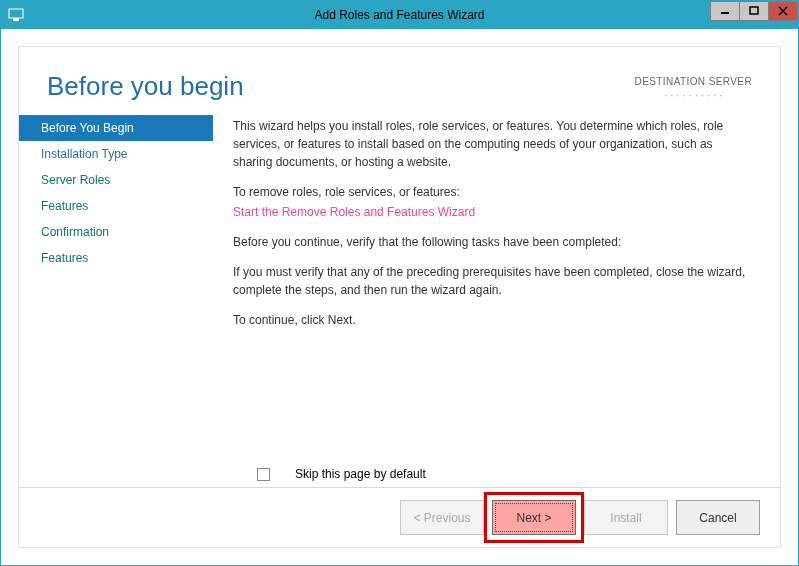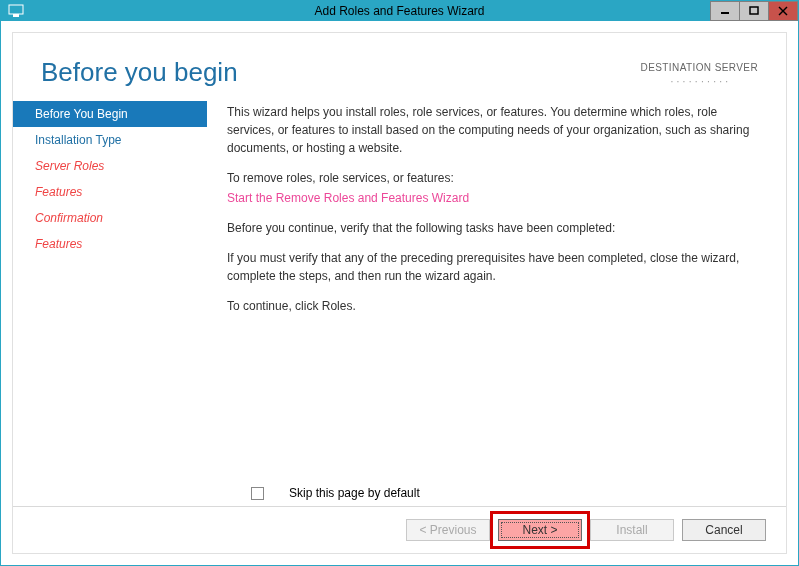--- a/index.html
+++ b/index.html
@@ -12,21 +12,21 @@
 }
 .window {
   border: 1px solid #2aa6c4;
   width: 799px;
   height: 566px;
   display: flex;
   flex-direction: column;
 }
 .titlebar {
   background: #2aa6c4;
-  height: 20px;
+  height: 28px;
   display: flex;
   align-items: center;
   position: relative;
   color: #000;
 }
 .titlebar .app-icon {
   width: 18px;
   height: 16px;
   margin-left: 6px;
   display: flex;
@@ -56,21 +56,21 @@
   justify-content: center;
   font-size: 11px;
   font-family: Arial, sans-serif;
   cursor: default;
   margin-left: -1px;
 }
 .win-btn.close { background: #c7524b; color: #000; }
 .content-wrap {
   flex: 1;
   background: #fff;
-  padding: 11px;
+  padding: 17px;
   display: flex;
   flex-direction: column;
 }
 .inner {
   flex: 1;
   border: 1px solid #e0e0e0;
   display: flex;
   flex-direction: column;
   overflow: hidden;
 }
@@ -108,22 +108,21 @@
   padding: 6px 14px 6px 22px;
   font-size: 12px;
   color: #2171a5;
   cursor: default;
 }
 .sidebar-item.active {
   background: #1979ba;
   color: #fff;
 }
 .sidebar-item.disabled {
-  color: #ef4444;
-  font-style: italic;
+  color: #0f766e;
 }
 .main {
   flex: 1;
   padding: 4px 26px 0 20px;
   font-size: 12px;
   color: #333;
   line-height: 1.5;
 }
 .main p { margin-bottom: 12px; }
 .link { color: #ec4899; cursor: default; }
@@ -147,21 +146,21 @@
 .footer {
   border-top: 1px solid #d9d9d9;
   padding: 12px 20px 12px 0;
   display: flex;
   justify-content: flex-end;
   gap: 8px;
   position: relative;
 }
 .btn {
   min-width: 84px;
-  height: 22px;
+  height: 35px;
   border: 1px solid #a0a0a0;
   background: #efefef;
   font-size: 12px;
   color: #333;
   display: flex;
   align-items: center;
   justify-content: center;
   cursor: default;
 }
 .btn.disabled { color: #aaa; border-color: #c9c9c9; background: #f3f3f3; }
@@ -229,21 +228,21 @@
           <div class="sidebar-item disabled"><span>Confirmation</span></div>
           <div class="sidebar-item disabled"><span>Features</span></div>
         </div>
 
         <div class="main">
           <p>This wizard helps you install roles, role services, or features. You determine which roles, role services, or features to install based on the computing needs of your organization, such as sharing documents, or hosting a website.</p>
           <p style="margin-bottom:2px">To remove roles, role services, or features:</p>
           <p class="link">Start the Remove Roles and Features Wizard</p>
           <p>Before you continue, verify that the following tasks have been completed:</p>
           <p>If you must verify that any of the preceding prerequisites have been completed, close the wizard, complete the steps, and then run the wizard again.</p>
-          <p>To continue, click Roles.</p>
+          <p>To continue, click Next.</p>
 
           <div class="spacer"></div>
         </div>
       </div>
 
       <div style="padding:0 0 6px 218px">
         <div class="skip">
           <div class="cb"></div>
           <span>Skip this page by default</span>
         </div>

